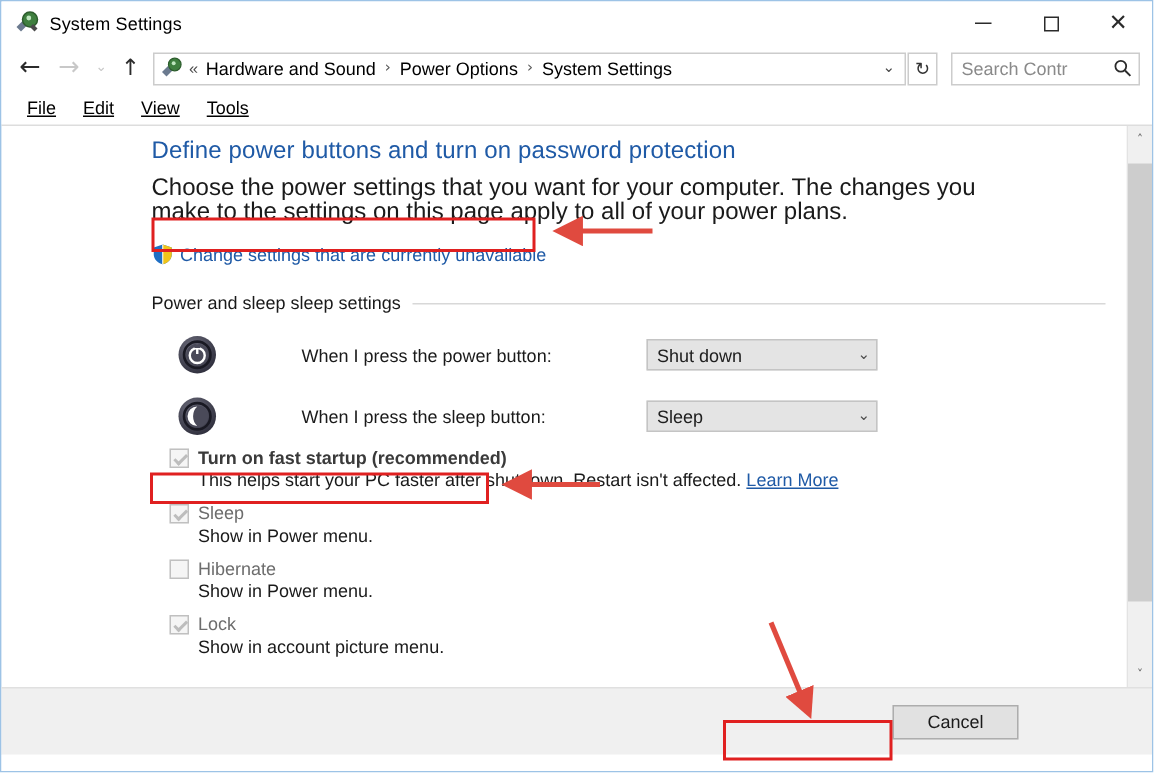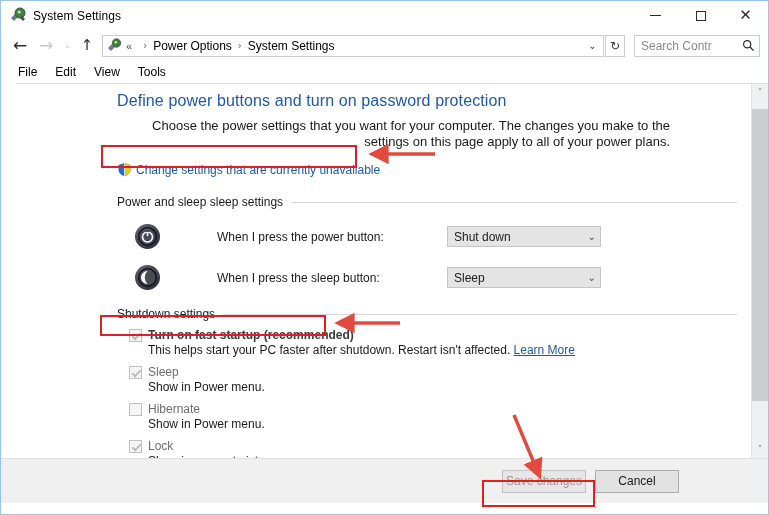--- a/index.html
+++ b/index.html
@@ -105,48 +105,47 @@
   }
   .search-icon {
     width: 16px; display: flex; align-items: center; justify-content: center;
     color: #2b2b2b; font-size: 13px; font-family: "DejaVu Sans", sans-serif;
   }
 
   
   .menubar {
     height: 22px; min-height: 22px;
     display: flex; align-items: center;
-    padding-left: 8px; background: #fff;
+    padding-left: 8px; background: #fff; text-decoration: underline;
   }
   .menu-item {
     font-size: 12px; color: #000;
     padding: 2px 9px;
   }
 
   
   .content-wrap {
     flex: 1; position: relative;
     display: flex;
     border-top: 1px solid #dddddd;
     overflow: hidden;
-    margin-left: 16px;
   }
   .content {
     flex: 1; position: relative;
     padding: 8px 14px 0 100px;
     overflow: hidden;
     background: #fff;
   }
   .page-title {
     font-size: 16px; color: #1f5aa6; font-weight: 400;
     margin: 0 0 8px 0; letter-spacing: .1px;
   }
   .page-desc {
-    font-size: 13px; color: #1a1a1a; line-height: 16px;
-    max-width: 553px; margin-bottom: 12px; text-align: right;
+    font-size: 16px; color: #1a1a1a; line-height: 16px;
+    max-width: 553px; margin-bottom: 12px;
   }
 
   .uac-link-row {
     display: inline-flex; align-items: center;
     position: relative; margin-bottom: 12px;
   }
   .shield-icon { width: 15px; height: 15px; position: relative; flex: none; margin-right: 4px; }
   .uac-link {
     font-size: 12px; color: #1f5aa6; text-decoration: none;
   }
@@ -296,20 +295,21 @@
     <div class="addressbar">
       <span class="addr-icon">
         <svg width="15" height="15" viewBox="0 0 15 15">
           <path d="M1 10 L5 6 L8 9 L4 13 Z" fill="#6b7a8f"></path>
           <circle cx="9.5" cy="5" r="4.2" fill="#3f7f3f" stroke="#2c5c2c" stroke-width="0.8"></circle>
           <circle cx="8.8" cy="4.2" r="1.3" fill="#bfe6bf"></circle>
         </svg>
       </span>
       <div class="crumbs">
         <span class="crumb-lead">«</span>
+        <span class="crumb">Hardware and Sound</span>
         <span class="crumb-sep">›</span>
         <span class="crumb">Power Options</span>
         <span class="crumb-sep">›</span>
         <span class="crumb">System Settings</span>
       </div>
       <span class="addr-chevron">⌄</span>
     </div>
 
     <div class="refresh-btn">
       <span>↻</span>
@@ -396,24 +396,20 @@
           </svg>
         </span>
         <span class="setting-label">When I press the sleep button:</span>
         <div class="combo">
           <span class="val">Sleep</span>
           <span class="chev">⌄</span>
         </div>
       </div>
 
       
-      <div class="section-head" style="margin-top:16px;">
-        <span>Shutdown settings</span>
-        <span class="rule"></span>
-      </div>
 
       <div class="check-row">
         <span class="cbox checked"></span>
         <span class="check-label bold">Turn on fast startup (recommended)</span>
       </div>
       <div class="sub-text">
         <span>This helps start your PC faster after shutdown. Restart isn't affected.</span>
         <a class="learn-link" href="#">Learn More</a>
       </div>
 
@@ -439,23 +435,20 @@
     <div class="scrollbar">
       <div class="sb-arrow">˄</div>
       <div class="sb-track">
         <div class="sb-thumb"></div>
       </div>
       <div class="sb-arrow">˅</div>
     </div>
   </div>
 
   <div class="footer">
-    <div class="btn disabled">
-      <span>Save changes</span>
-    </div>
     <div class="btn enabled">
       <span>Cancel</span>
     </div>
   </div>
   <div class="statusbar"></div>
 
   <div class="hl-box" style="left:100px; top:144px; width:256px; height:23px;"></div>
   <div class="hl-box" style="left:99px; top:314px; width:226px; height:21px;"></div>
   <div class="hl-box" style="left:481px; top:479px; width:113px; height:27px;"></div>
 

